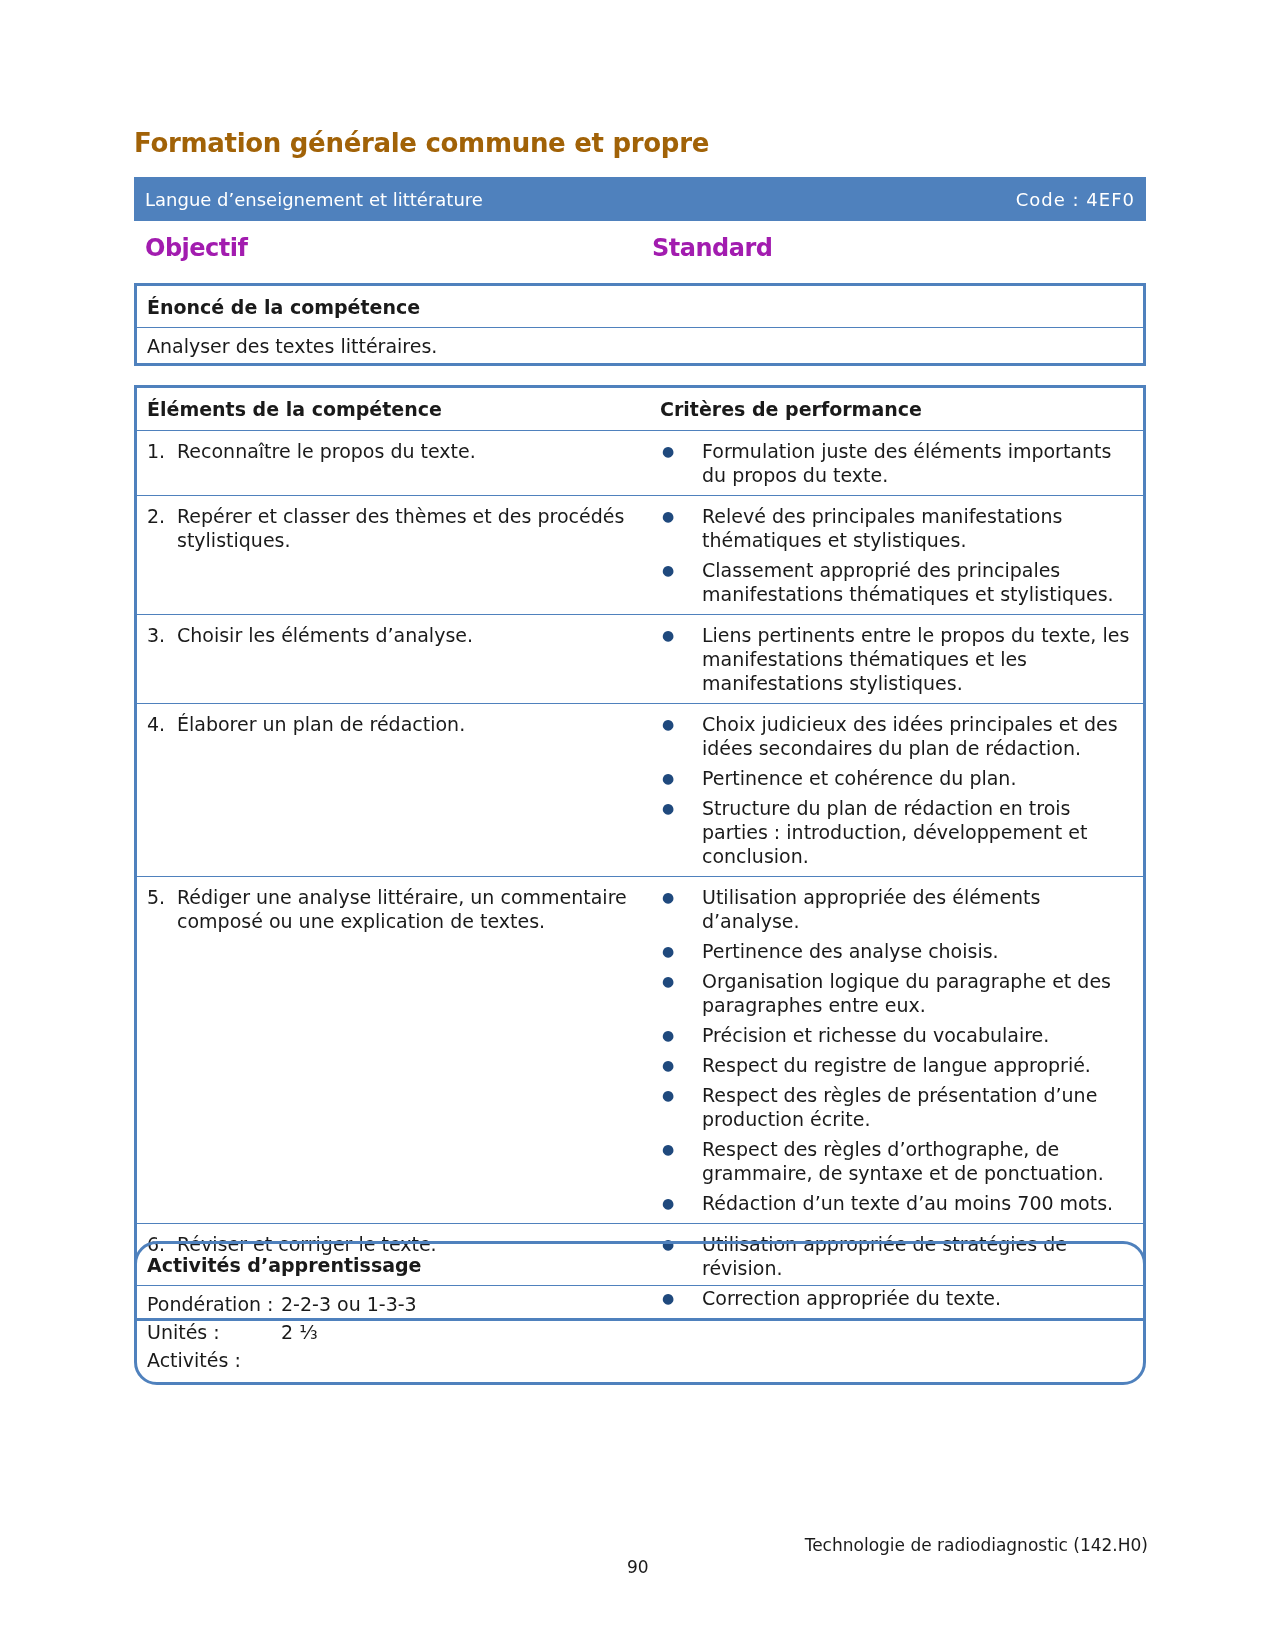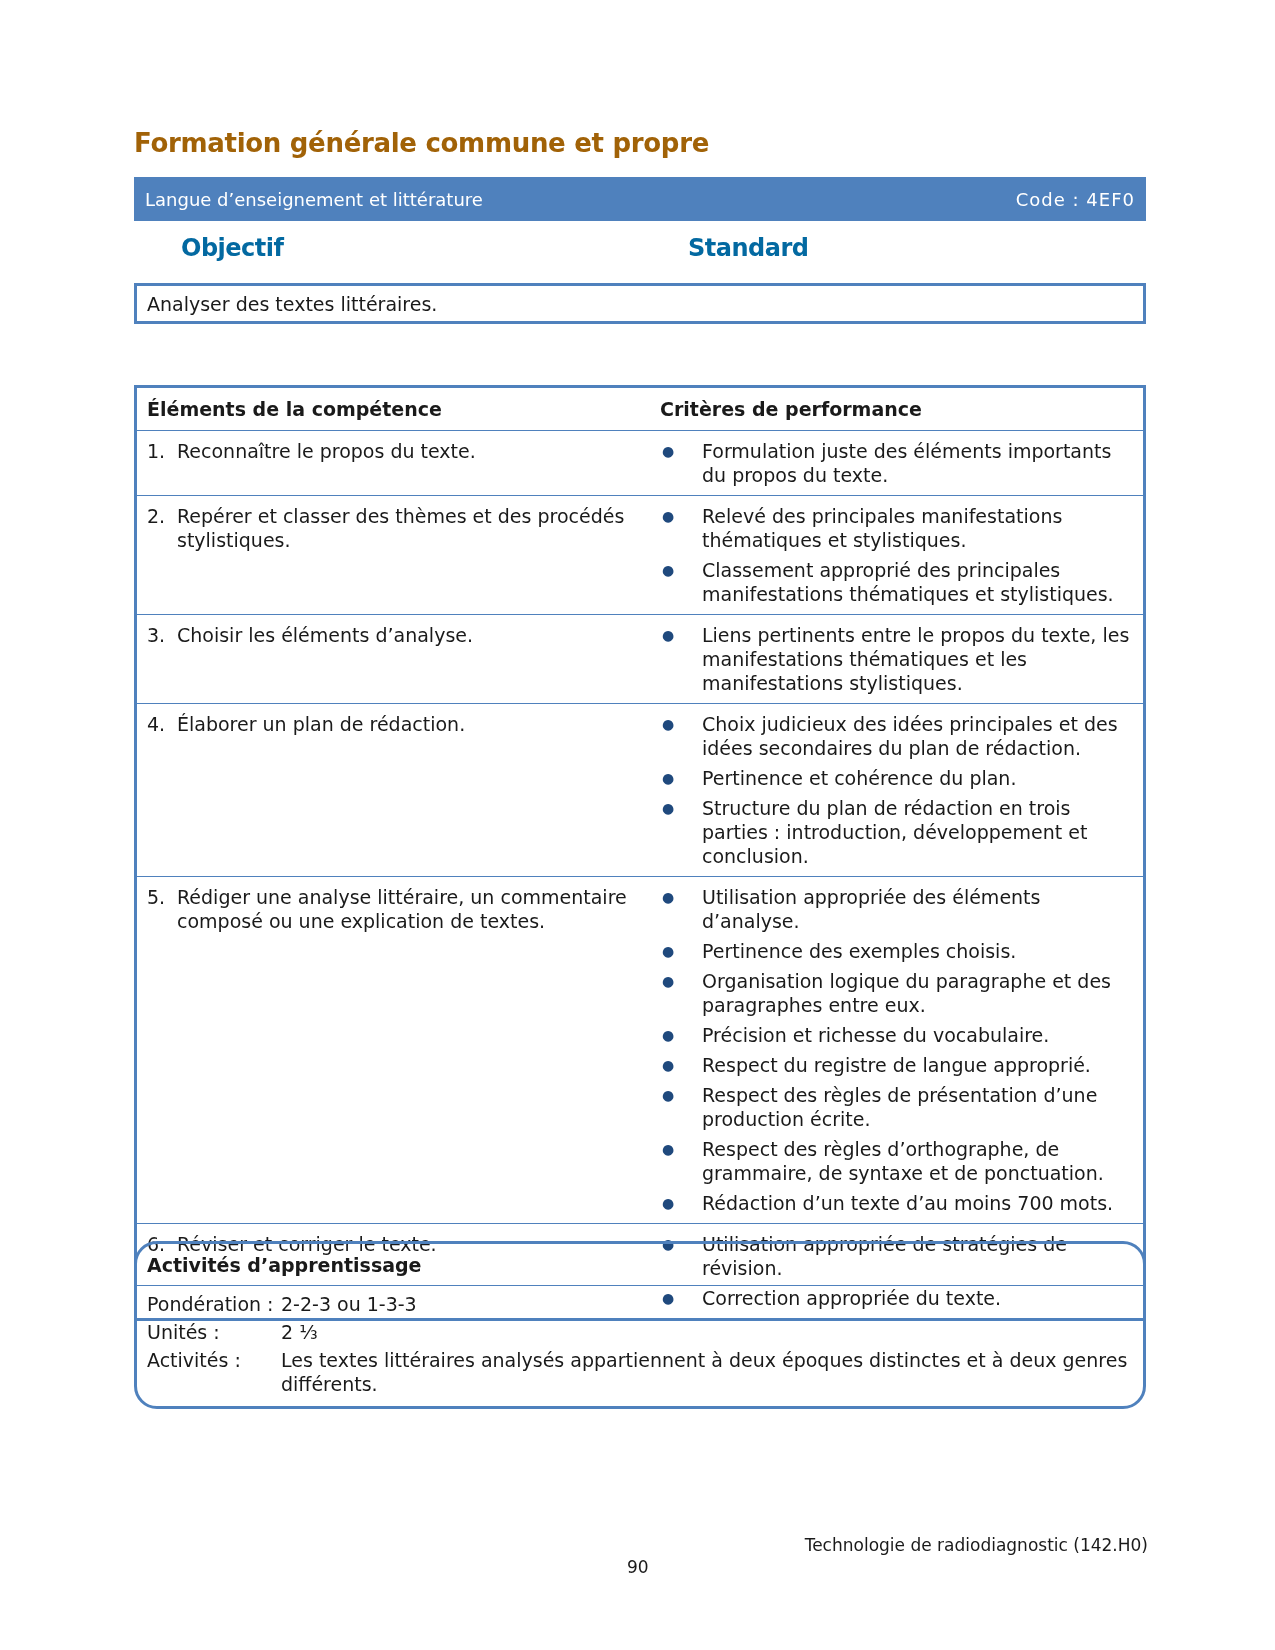--- a/index.html
+++ b/index.html
@@ -1,20 +1,20 @@
 <!DOCTYPE html>
 <html><head>
 <meta charset="utf-8">
 <style>
   html, body { margin: 0; padding: 0; background: #ffffff; }
   body { width: 1275px; height: 1650px; position: relative; font-family: "DejaVu Sans", sans-serif; color: #1a1a1a; overflow: hidden; }
   .page-title { position: absolute; left: 134px; top: 128px; font-size: 26px; font-weight: bold; color: #a16207; letter-spacing: -0.3px; }
   .banner { position: absolute; left: 134px; top: 177px; width: 1012px; height: 44px; background: #4f81bd; color: #ffffff; font-size: 18px; display: flex; align-items: center; justify-content: space-between; box-sizing: border-box; padding: 0 11px; }
   .banner .code { letter-spacing: 1px; }
-  .sub-heading { position: absolute; top: 234px; font-size: 24px; font-weight: bold; color: #0369a1; letter-spacing: -0.5px; margin-left: 36px; }
+  .sub-heading { position: absolute; top: 234px; font-size: 24px; font-weight: bold; color: #a21caf; letter-spacing: -0.5px; }
   .box { position: absolute; left: 134px; width: 1012px; border: 3px solid #4f81bd; box-sizing: border-box; }
   .box .head { font-weight: bold; font-size: 19px; padding: 10px 10px 9px 10px; border-bottom: 1px solid #4f81bd; }
   .box .body { font-size: 19px; padding: 7px 10px 6px 10px; }
   table.grid { border-collapse: collapse; width: 100%; font-size: 19px; }
   table.grid td { vertical-align: top; padding: 0; }
   table.grid tr.row td { border-top: 1px solid #4f81bd; }
   .col-left { width: 505px; padding: 8px 8px 8px 10px !important; }
   .col-right { padding: 8px 10px 8px 0 !important; margin-left: 36px; }
   .th { font-weight: bold; padding-top: 10px !important; padding-bottom: 10px !important; }
   .elem { display: flex; line-height: 24px; }
@@ -36,20 +36,21 @@
 
 <div class="banner">
   <span>Langue d’enseignement et littérature</span>
   <span class="code">Code : 4EF0</span>
 </div>
 
 <div class="sub-heading" style="left:145px;">Objectif</div>
 <div class="sub-heading" style="left:652px;">Standard</div>
 
 <div class="box" style="top:283px;">
+  <div class="head">Énoncé de la compétence</div>
   <div class="body">Analyser des textes littéraires.</div>
 </div>
 
 <div class="box" style="top:385px;">
   <table class="grid">
     <tbody>
         <tr>
       <td class="col-left th">Éléments de la compétence</td>
       <td class="col-right th">Critères de performance</td>
     </tr>
@@ -139,21 +140,21 @@
             </div>
           </td>
           <td class="col-right">
             <ul class="crit-list">
               <li>
                 <span class="bullet">●</span>
                 <span class="crit-text">Utilisation appropriée des éléments d’analyse.</span>
               </li>
               <li>
                 <span class="bullet">●</span>
-                <span class="crit-text">Pertinence des exemples choisis.</span>
+                <span class="crit-text">Pertinence des analyse choisis.</span>
               </li>
               <li>
                 <span class="bullet">●</span>
                 <span class="crit-text">Organisation logique du paragraphe et des paragraphes entre eux.</span>
               </li>
               <li>
                 <span class="bullet">●</span>
                 <span class="crit-text">Précision et richesse du vocabulaire.</span>
               </li>
               <li>
@@ -205,19 +206,18 @@
       <div class="act-row">
         <span class="lbl">Pondération :</span>
         <span>2-2-3 ou 1-3-3</span>
       </div>
       <div class="act-row">
         <span class="lbl">Unités :</span>
         <span>2 ⅓</span>
       </div>
       <div class="act-row">
         <span class="lbl">Activités :</span>
-        <span>Les textes littéraires analysés appartiennent à deux époques distinctes et à deux genres différents.</span>
       </div>
     </div>
 </div>
 
 <div class="footer-doc">Technologie de radiodiagnostic (142.H0)</div>
 <div class="footer-page">90</div>
 
 </body></html>

